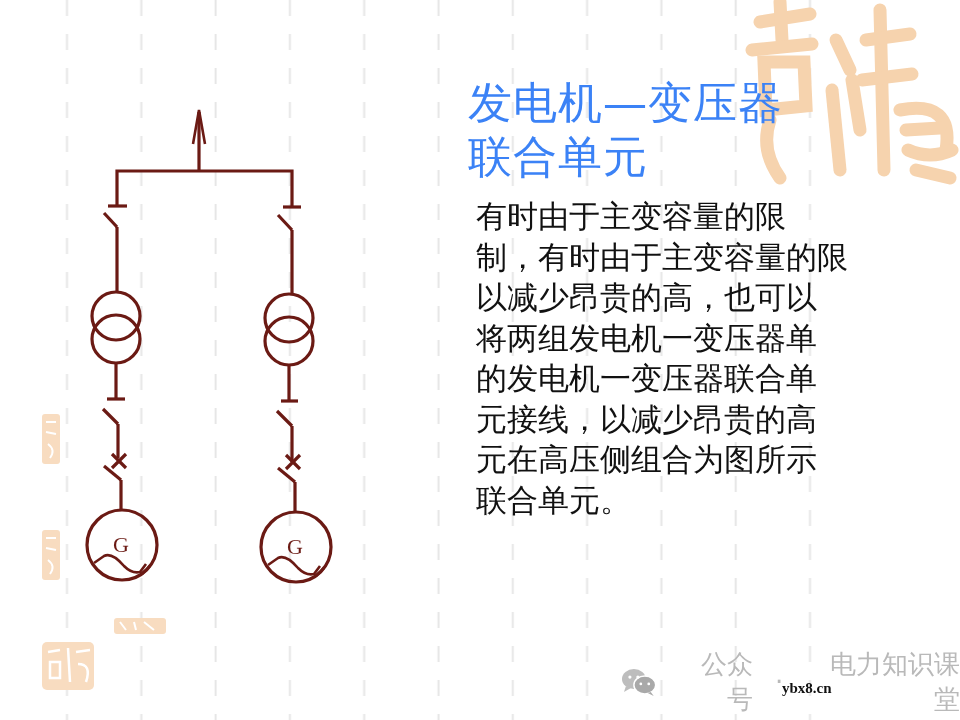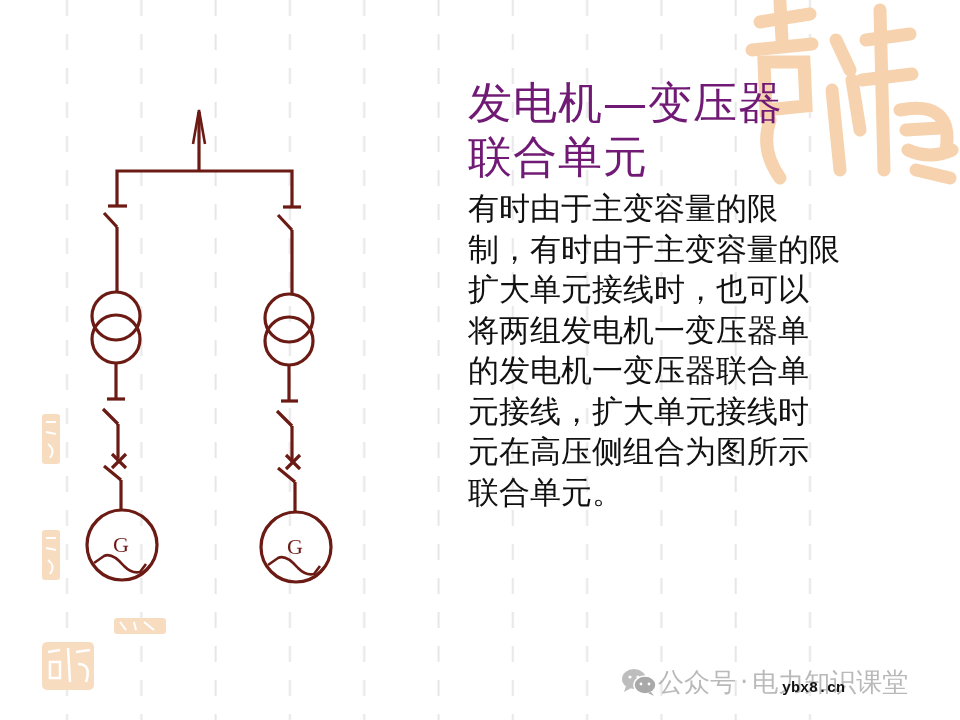--- a/index.html
+++ b/index.html
@@ -6,38 +6,38 @@
   body {
     width: 960px; height: 720px; position: relative; overflow: hidden;
     background: #ffffff;
     font-family: "DejaVu Sans", "Liberation Sans", sans-serif;
   }
   .grid { position: absolute; left: 0; top: 0; width: 960px; height: 720px; }
   .seal { position: absolute; }
   .diagram { position: absolute; left: 0; top: 0; width: 960px; height: 720px; }
   .title {
     position: absolute; left: 468px; top: 76px; width: 360px;
-    color: #701a75; font-family: "DejaVu Serif", "Liberation Serif", serif;
+    color: #3b82f6; font-family: "DejaVu Serif", "Liberation Serif", serif;
     font-size: 44px; line-height: 54px; letter-spacing: 1px; margin: 0; font-weight: normal;
   }
   .body-text {
     position: absolute; left: 468px; top: 188px; width: 360px;
     color: #111; font-size: 31px; line-height: 40.5px; letter-spacing: 0px;
-    margin: 0; word-break: break-all;
+    margin: 8px; word-break: break-all;
   }
   .body-text span { display: block; white-space: nowrap; }
   .footer {
     position: absolute; left: 620px; top: 664px; height: 36px;
-    display: flex; align-items: center; gap: 0;
+    display: flex; align-items: center; gap: 18px;
     color: #b9b9b9; font-size: 26px; text-align: right;
   }
   .footer .sep { margin: 0 4px; }
   .watermark {
     position: absolute; left: 782px; top: 680px;
-    font-family: Liberation Mono, monospace;
+    font-family: Liberation Serif, serif;
     font-size: 15px; font-weight: bold; color: #111; background: rgba(255,255,255,0.0);
   }
 </style>
 </head>
 <body>
 
 <svg class="grid" viewBox="0 0 960 720">
   <defs>
     <pattern id="dashcol" x="0" y="0" width="74.3" height="34" patternUnits="userSpaceOnUse">
       <rect x="66" y="0" width="2" height="16" fill="#e6e6e6"></rect>
@@ -151,24 +151,24 @@
 </svg>
 
 <h1 class="title">
   <span style="display:block">发电机—变压器</span>
   <span style="display:block">联合单元</span>
 </h1>
 
 <p class="body-text">
   <span>有时由于主变容量的限</span>
   <span>制，有时由于主变容量的限</span>
-  <span>扩大单元接线时，也可以</span>
+  <span>以减少昂贵的高，也可以</span>
   <span>将两组发电机一变压器单</span>
   <span>的发电机一变压器联合单</span>
-  <span>元接线，扩大单元接线时</span>
+  <span>元接线，以减少昂贵的高</span>
   <span>元在高压侧组合为图所示</span>
   <span>联合单元。</span>
 </p>
 
 <div class="footer">
   <svg width="38" height="30" viewBox="0 0 38 30">
     <ellipse cx="14" cy="12" rx="12" ry="10" fill="#bdbdbd"></ellipse>
     <path d="M6 19 L4 25 L11 21 Z" fill="#bdbdbd"></path>
     <ellipse cx="25" cy="18" rx="11" ry="9" fill="#a9a9a9" stroke="#fff" stroke-width="1.5"></ellipse>
     <path d="M31 25 L34 29 L28 26 Z" fill="#a9a9a9"></path>

